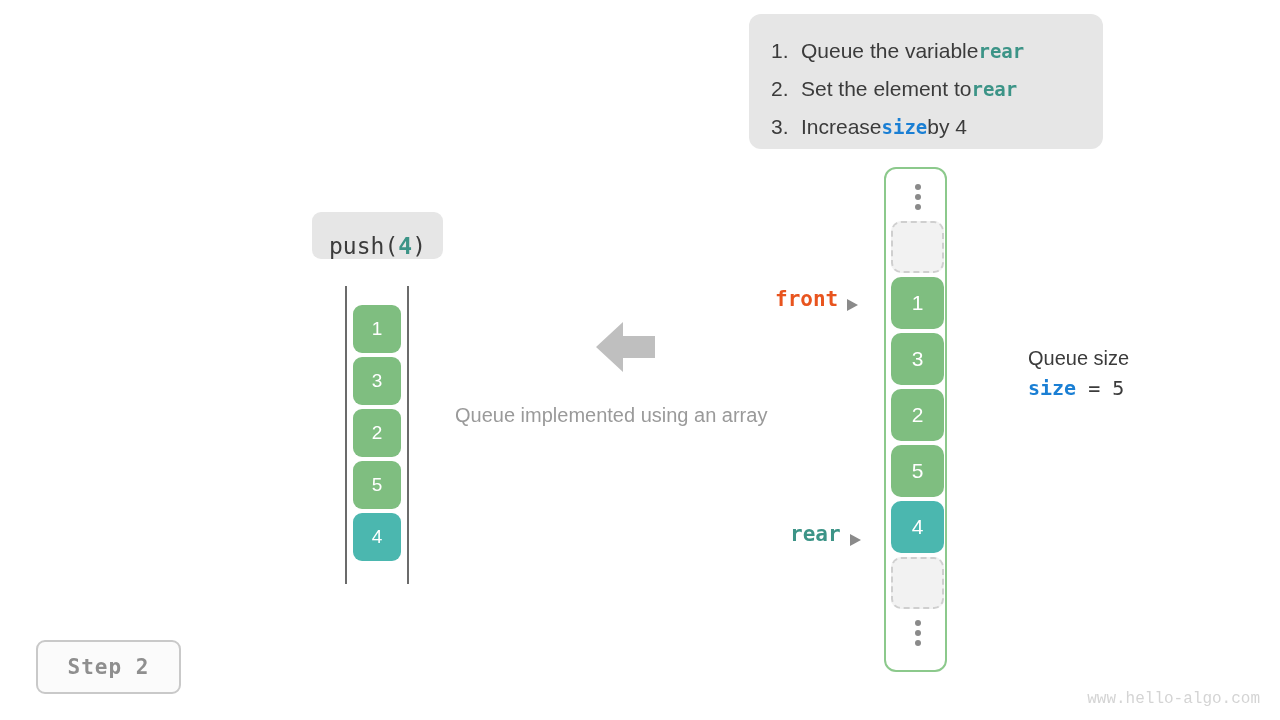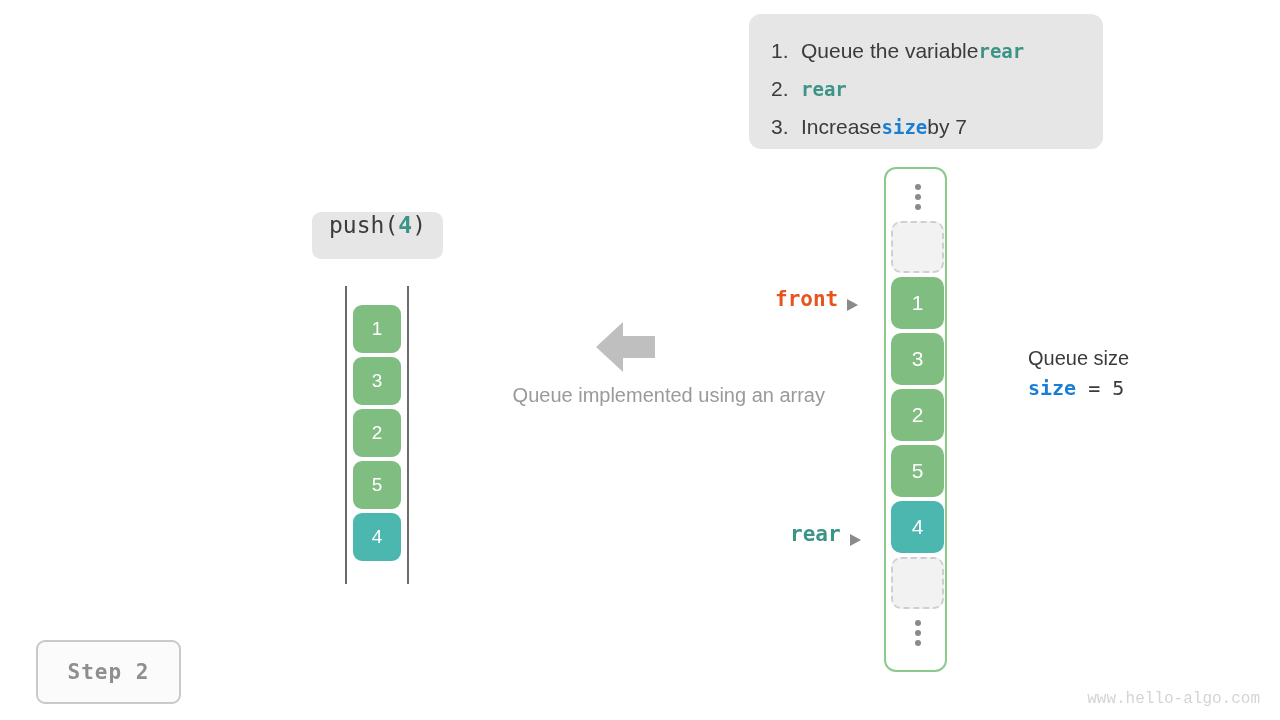--- a/index.html
+++ b/index.html
@@ -54,21 +54,21 @@
   
   #push-label {
     position: absolute;
     left: 312px;
     top: 212px;
     width: 131px;
     height: 47px;
     background: #e6e6e6;
     border-radius: 9px;
     display: flex;
-    align-items: flex-start;
+    align-items: flex-end;
     justify-content: center;
     font-family: "DejaVu Sans Mono", monospace;
     font-size: 23px;
     color: #3b3b3b;
     letter-spacing: 0px;
   }
   #push-label .arg { color: #3c9487; font-weight: bold; }
 
   
   #left-list {
@@ -114,23 +114,23 @@
   #center-arrow {
     position: absolute;
     left: 596px;
     top: 320px;
     width: 59px;
     height: 54px;
   }
   #center-caption {
     position: absolute;
     left: 455px;
-    top: 384px;
+    top: 404px;
     width: 370px;
-    text-align: right;
+    text-align: left;
     font-size: 20px;
     color: #9a9a9a;
     white-space: nowrap;
   }
 
   
   #array-container {
     position: absolute;
     left: 884px;
     top: 167px;
@@ -234,21 +234,21 @@
     color: #1a7fd4;
     font-weight: bold;
   }
 
   
   #step-badge {
     position: absolute;
     left: 36px;
     top: 640px;
     width: 145px;
-    height: 64px;
+    height: 54px;
     background: #fbfbfb;
     border: 2px solid #c9c9c9;
     border-radius: 9px;
     display: flex;
     align-items: center;
     justify-content: center;
     font-family: "DejaVu Sans Mono", monospace;
     font-weight: bold;
     font-size: 21px;
     color: #8f8f8f;
@@ -274,29 +274,30 @@
 
   <div class="instr-row">
     <span class="instr-num">1.</span>
     <span class="instr-text">Queue the variable </span>
       <span class="kw kw-rear">rear</span>
       <span class="instr-text"></span>
   </div>
 
   <div class="instr-row">
     <span class="instr-num">2.</span>
+    <span class="instr-text">Set the element to </span>
       <span class="kw kw-rear">rear</span>
       <span class="instr-text"></span>
   </div>
 
   <div class="instr-row">
     <span class="instr-num">3.</span>
     <span class="instr-text">Increase </span>
       <span class="kw kw-size">size</span>
-      <span class="instr-text"> by 7</span>
+      <span class="instr-text"> by 4</span>
   </div>
 
 </div>
 
 <div id="push-label">
   <span>push(</span>
     <span class="arg">4</span>
     <span>)</span>
 </div>
 

